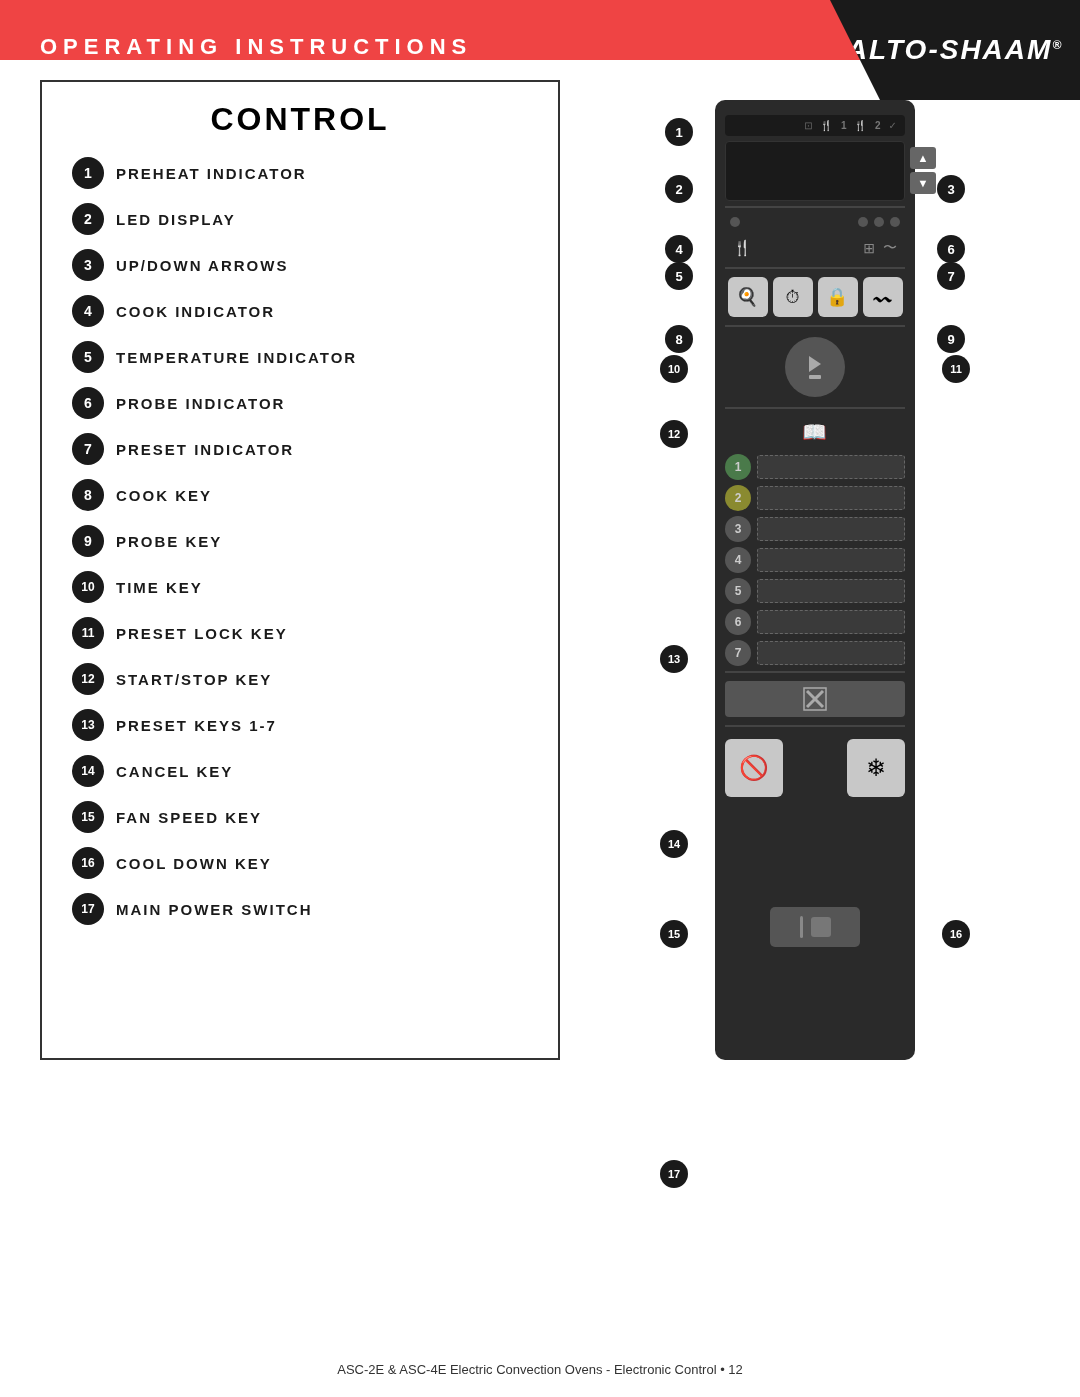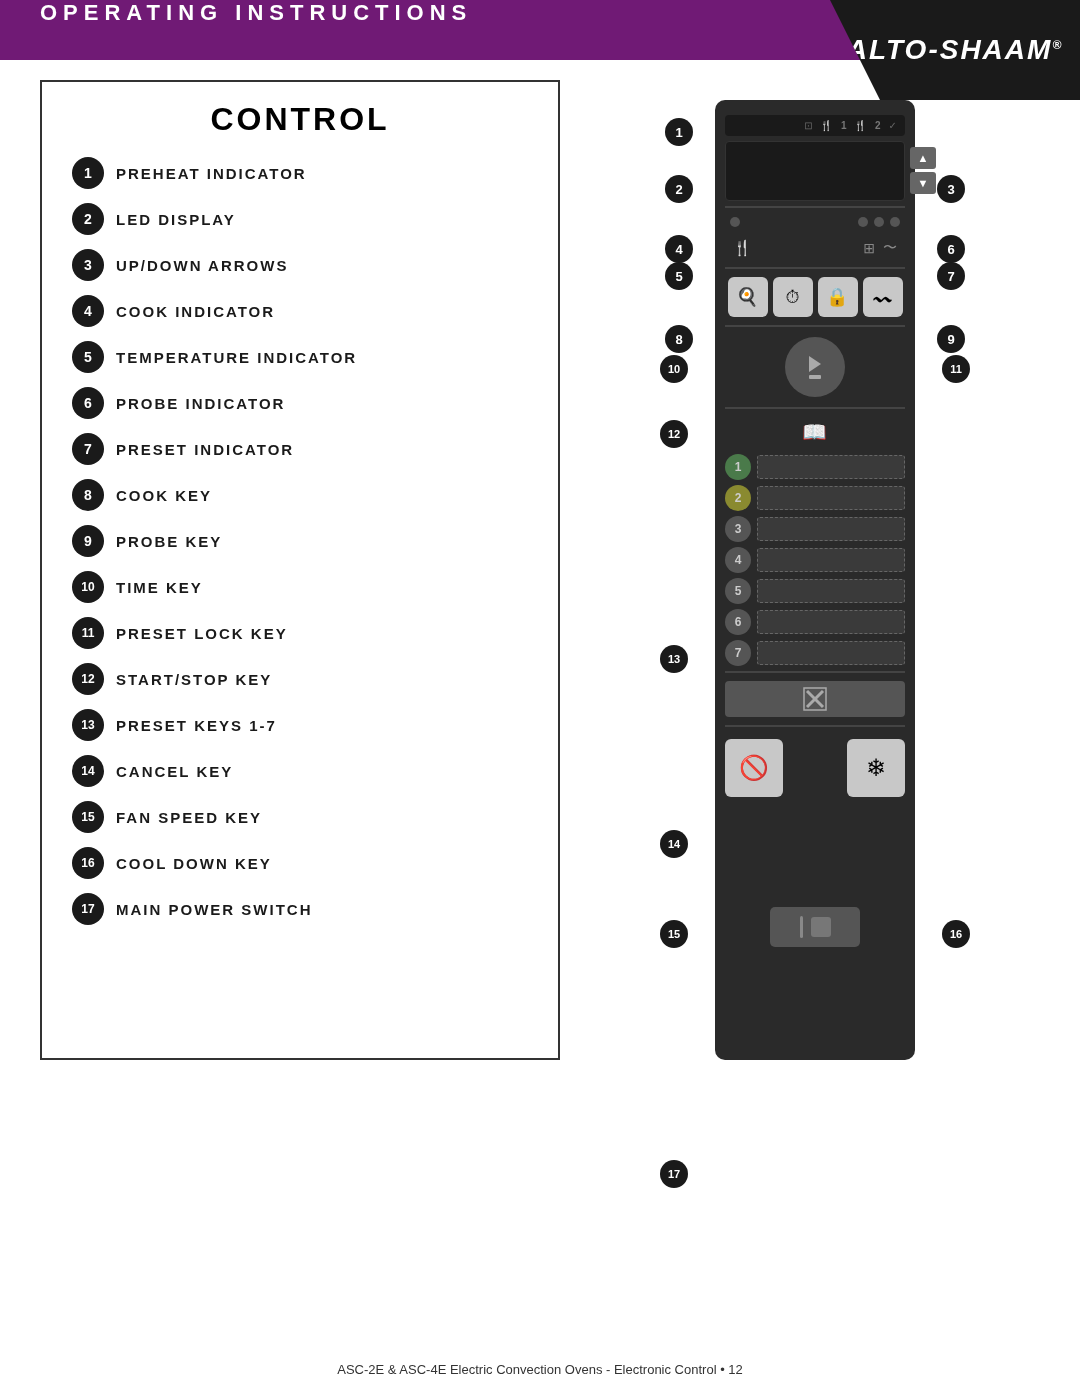--- a/index.html
+++ b/index.html
@@ -7,25 +7,25 @@
       width: 1080px;
       height: 1397px;
       background: #ffffff;
       font-family: Arial, sans-serif;
       position: relative;
       overflow: hidden;
     }
 
     
     .header {
-      background: #701a75;
+      background: #ef4444;
       width: 100%;
       height: 60px;
       display: flex;
-      align-items: flex-start;
+      align-items: flex-end;
       padding-left: 40px;
     }
     .header-title {
       color: #ffffff;
       font-size: 22px;
       font-weight: 700;
       letter-spacing: 6px;
       text-transform: uppercase;
     }
     .logo-area {

